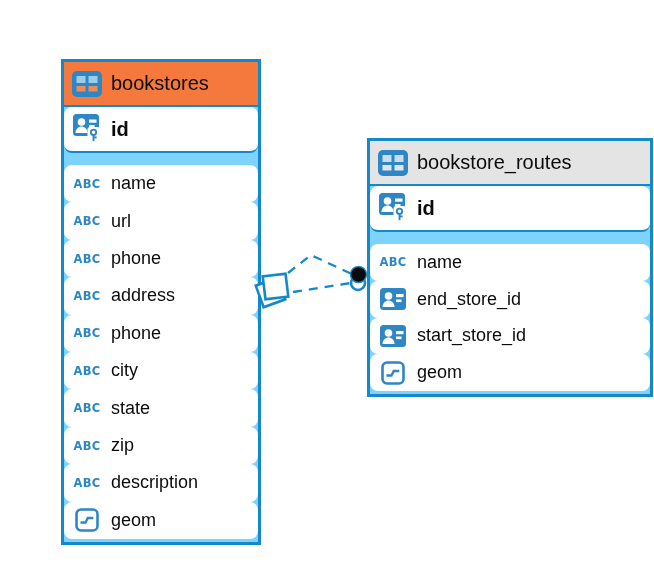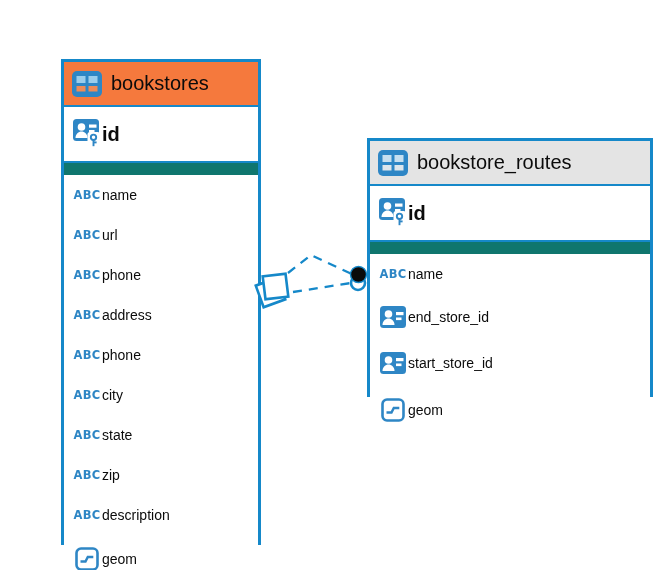--- a/index.html
+++ b/index.html
@@ -10,21 +10,21 @@
     --cell_light:#A9D4EE;
   }
   *{box-sizing:border-box;margin:0;padding:0;}
   html,body{width:654px;height:570px;}
   body{font-family:"Liberation Sans","DejaVu Sans",sans-serif;background:#fff;}
   .canvas{position:relative;width:654px;height:570px;background:#fff;overflow:hidden;}
 
   .entity{
     position:absolute;
     border:3px solid var(--accent);
-    background:#0f766e;
+    background:#7dd3fc;
     display:flex;
     flex-direction:column;
   }
   .entity.left{left:61px;top:59px;width:200px;height:486px;}
   .entity.right{left:367px;top:138px;width:286px;height:259px;}
 
   .t-header{
     height:45px;
     flex:0 0 45px;
     display:flex;
@@ -33,31 +33,33 @@
     padding:0 8px;
     border-bottom:2px solid var(--accent);
   }
   .entity.left .t-header{background:var(--header_orange);}
   .entity.right .t-header{background:var(--header_gray);}
   .t-title{font-size:20px;color:#0b0b0b;white-space:nowrap;}
 
   .t-row{
     display:flex;
     align-items:center;
-    padding:12px 8px;
+    gap:9px;
+    padding:0 8px;
     background:#fff;
+    border-radius:8px;
   }
   .t-row.pk{
     flex:0 0 46px;
     border-bottom:2px solid var(--accent);
   }
   .t-body{flex:1;display:flex;flex-direction:column;padding:3px 0;margin-top:9px;}
   .t-body .t-row{flex:1;}
 
-  .col-name{font-size:14px;color:#0b0b0b;white-space:nowrap;}
+  .col-name{font-size:18px;color:#0b0b0b;white-space:nowrap;}
   .pk-name{font-size:20px;font-weight:700;}
 
   .icon{
     width:30px;
     flex:0 0 30px;
     display:flex;
     align-items:center;
     justify-content:center;
   }
   .abc{

